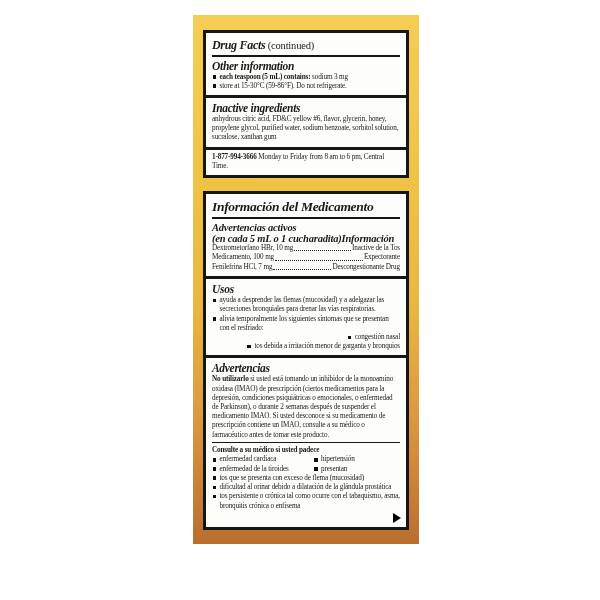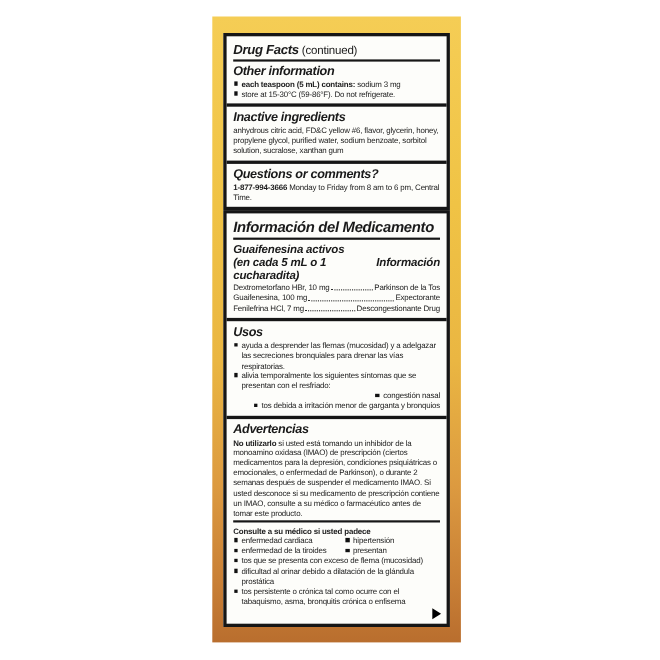--- a/index.html
+++ b/index.html
@@ -6,22 +6,22 @@
   .page {
     position:relative; width:600px; height:600px; background:#ffffff;
     overflow:hidden; font-family:"Liberation Sans", sans-serif; color:#1a1a1a;
   }
   .label {
     position:absolute; left:193px; top:15px; width:226px; box-sizing:border-box;
     padding:15px 10px 14px;
     background:linear-gradient(180deg,#F5CD55 0%,#F0C345 30%,#EAB642 55%,#DC9A40 75%,#C98036 90%,#B96E2E 100%);
   }
   .box { background:#FDFDFA; border:3px solid #161616; }
-  .box + .box { }
-  .section { padding:3px 6px 4px; }
+  .box + .box { margin-top:13px; }
+  .section { padding:3px 6px 4px;font-family:Liberation Serif, serif; }
   .sep { height:3px; background:#161616; }
   .thin-rule { height:1.5px; background:#161616; margin:2px 0 3px; }
   .mid-rule { height:2px; background:#161616; margin:2px 0 3px; }
 
   .title-en { font-size:12px; font-weight:bold; font-style:italic; letter-spacing:-0.3px; padding-top:2px; }
   .title-en .cont { font-weight:normal; font-style:normal; font-size:10.5px; letter-spacing:-0.2px; }
   .h-en { font-size:11.5px; font-weight:bold; font-style:italic; letter-spacing:-0.3px; margin:1px 0 1px; }
   .h-es-big { font-size:13.5px; font-weight:bold; font-style:italic; letter-spacing:-0.3px; padding-top:2px; }
   .h-es { font-size:10.5px; font-weight:bold; font-style:italic; letter-spacing:-0.2px; }
   .purpose-line { display:flex; justify-content:flex-start; }
@@ -70,43 +70,42 @@
           </div>
         </div>
       </div>
       <div class="sep"></div>
       <div class="section">
         <div class="h-en">Inactive ingredients</div>
         <div class="body">anhydrous citric acid, FD&amp;C yellow #6, flavor, glycerin, honey, propylene glycol, purified water, sodium benzoate, sorbitol solution, sucralose, xanthan gum</div>
       </div>
       <div class="sep"></div>
       <div class="section">
-        <div class="h-en">Questions or comments?</div>
         <div class="body">
           <b class="bld">1-877-994-3666</b><span> Monday to Friday from 8 am to 6 pm, Central Time.</span>
         </div>
       </div>
     </div>
 
     <div class="box">
       <div class="section">
         <div class="h-es-big">Información del Medicamento</div>
         <div class="mid-rule"></div>
-        <div class="h-es">Guaifenesina activos</div>
+        <div class="h-es">Advertencias activos</div>
         <div class="h-es purpose-line">
           <span>(en cada 5 mL o 1 cucharadita)</span>
           <span>Información</span>
         </div>
         <div class="irow">
           <span class="nm">Dextrometorfano HBr, 10 mg</span>
           <span class="dots"></span>
-          <span class="pp">Parkinson de la Tos</span>
+          <span class="pp">Inactive de la Tos</span>
         </div>
         <div class="irow">
-          <span class="nm">Guaifenesina, 100 mg</span>
+          <span class="nm">Medicamento, 100 mg</span>
           <span class="dots"></span>
           <span class="pp">Expectorante</span>
         </div>
         <div class="irow">
           <span class="nm">Fenilefrina HCl, 7 mg</span>
           <span class="dots"></span>
           <span class="pp">Descongestionante Drug</span>
         </div>
       </div>
       <div class="sep"></div>

